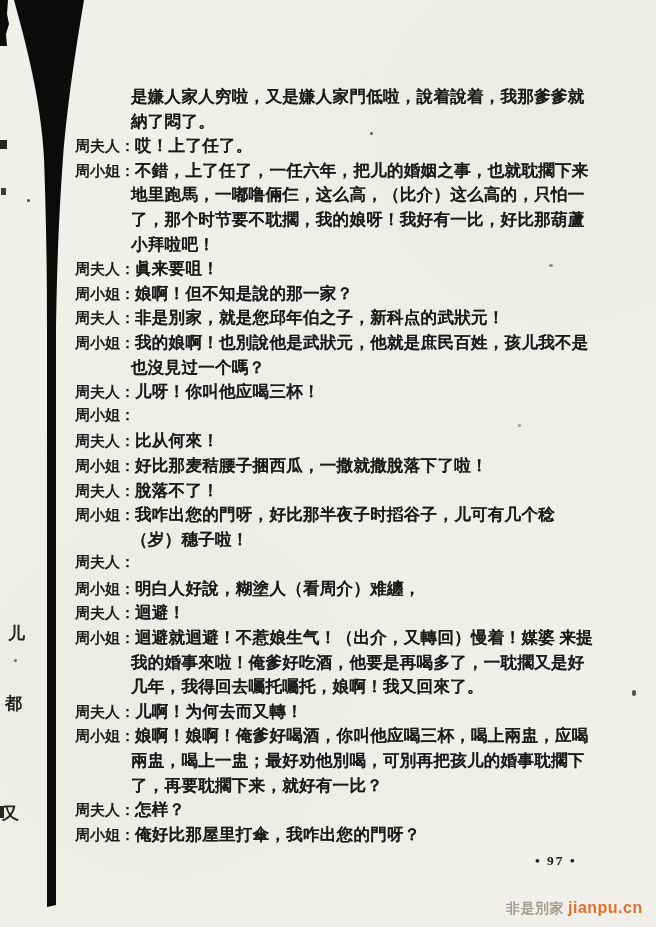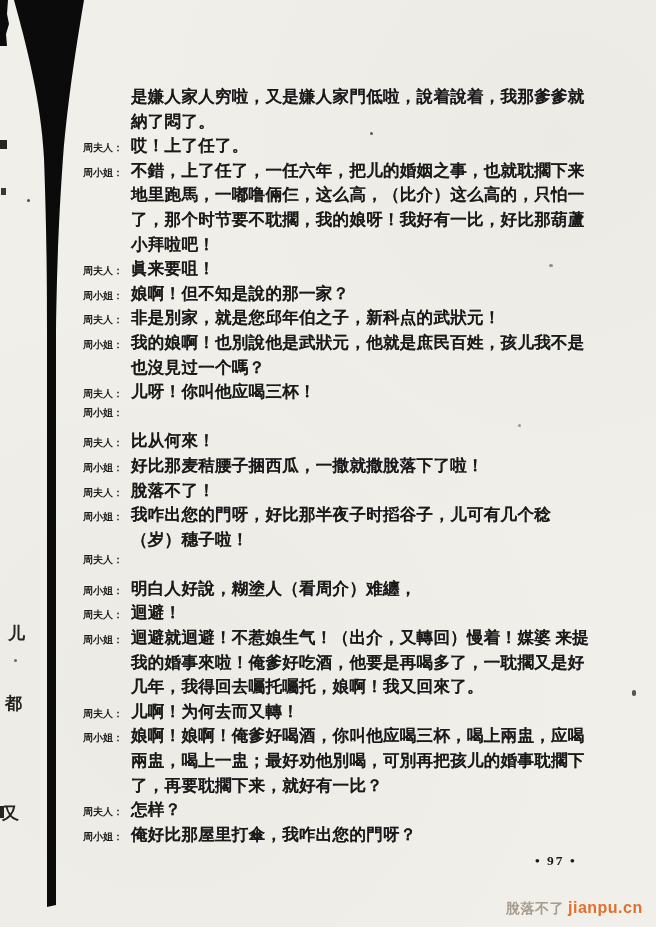--- a/index.html
+++ b/index.html
@@ -5,32 +5,31 @@
   html,body{margin:0;padding:0;}
   .page{
     position:relative;
     width:656px;height:927px;
     background:
       radial-gradient(circle at 85% 15%, rgba(0,0,0,0.02), transparent 45%),
       radial-gradient(circle at 25% 75%, rgba(0,0,0,0.018), transparent 50%),
       #f0efe9;
     overflow:hidden;
     font-family:"Liberation Serif","DejaVu Serif",serif;
-    text-align:center;
   }
   .binding{position:absolute;left:0;top:0;filter:blur(0.7px);}
   .dialogue{
     position:absolute;left:75px;top:86px;width:535px;
     color:#191919;
     filter:blur(0.25px);
   }
   .line{display:flex;align-items:baseline;height:24.6px;white-space:pre;overflow:visible;}
   .speaker{
     flex:0 0 56px;
-    font-size:10px;font-weight:700;
+    font-size:15px;font-weight:700;
     letter-spacing:0;
   }
   .text{
     font-size:16.5px;font-weight:600;
     letter-spacing:0.3px;
     text-shadow:0 0 0.5px rgba(20,20,20,0.55);
   }
   .margin-note{
     position:absolute;font-size:17px;font-weight:700;color:#222;
     filter:blur(0.3px);
@@ -104,21 +103,21 @@
       <div class="line"><span class="speaker">周夫人：</span><span class="text">怎样？</span></div>
       <div class="line"><span class="speaker">周小姐：</span><span class="text">俺好比那屋里打傘，我咋出您的門呀？</span></div>
     </div>
 
   <span class="margin-note mn-0">儿</span>
   <span class="margin-note mn-1">都</span>
   <span class="margin-note mn-2">又</span>
 
   <div class="page-number">• 97 •</div>
 
-  <div class="watermark"><span class="wm-name">脫落不了</span><span> </span><span class="wm-url">jianpu.cn</span></div>
+  <div class="watermark"><span class="wm-name">非是別家</span><span> </span><span class="wm-url">jianpu.cn</span></div>
 
   <div class="speck s1"></div>
   <div class="speck s2"></div>
   <div class="speck s3"></div>
   <div class="speck s4"></div>
   <div class="speck s5"></div>
   <div class="speck s6"></div>
   <div class="speck s7"></div>
 
 </div>

